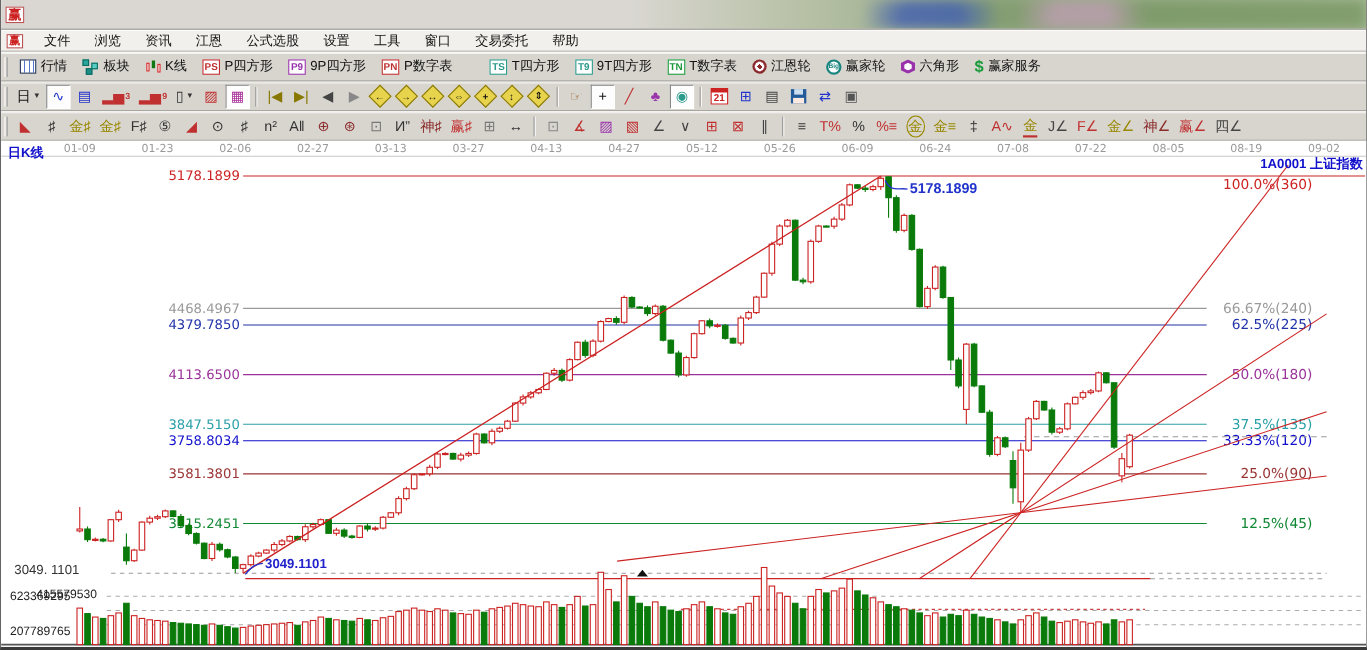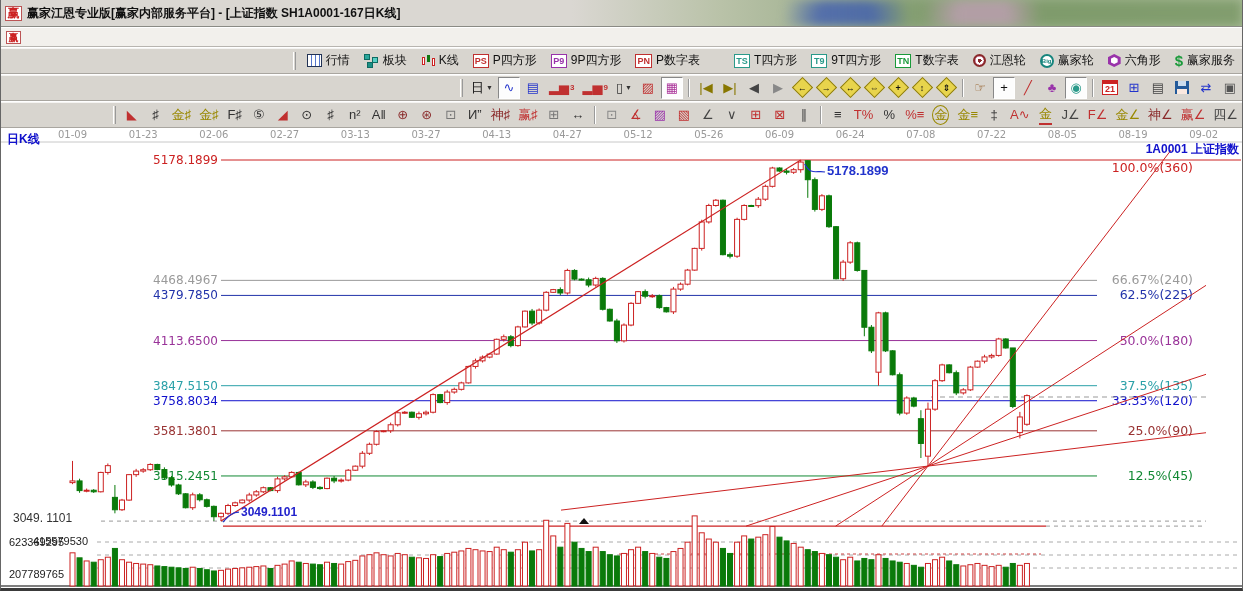--- a/index.html
+++ b/index.html
@@ -20,21 +20,21 @@
     color:#c22;font-weight:bold;font-size:12px;line-height:13px;text-align:center;flex:0 0 auto;z-index:2;}
   .title-text{font-size:12px;font-weight:bold;color:#111;white-space:nowrap;z-index:2;}
   
   .menubar{position:absolute;left:0;top:28px;width:100%;height:19px;background:#f2f0ec;
     border-bottom:1px solid #b8b5b0;display:flex;align-items:center;font-size:12px;color:#111;}
   .menu-logo{width:15px;height:13px;margin:0 8px 0 5px;background:#fff;border:1px solid #b55;
     color:#c22;font-weight:bold;font-size:10px;line-height:11px;text-align:center;}
   .menu-item{padding:2px 11px;cursor:default;}
   
   .tbar{position:absolute;left:0;width:100%;display:flex;align-items:center;
-    background:#d8d5cf;border-bottom:1px solid #a9a6a0;box-shadow:inset 0 1px 0 #f5f4f2;justify-content:flex-end;}
+    background:#d8d5cf;border-bottom:1px solid #a9a6a0;box-shadow:inset 0 1px 0 #f5f4f2;}
   .tb2{top:48px;height:26px;}
   .tb3{top:75px;height:26px;}
   .tb4{top:102px;height:26px;}
   .grip{width:3px;height:18px;margin:0 4px 0 3px;border-left:1px solid #fff;border-right:1px solid #999;}
   .vsep{width:2px;height:18px;margin:0 4px;border-left:1px solid #9a9a9a;border-right:1px solid #fff;}
   .tb-main-btn{display:flex;align-items:center;gap:4px;padding:2px 7px;font-size:12px;color:#111;cursor:default;}
   .tbtn{display:flex;align-items:center;justify-content:center;min-width:22px;height:22px;
     margin:0 1px;padding:0 2px;border:1px solid transparent;font-size:13px;cursor:default;position:relative;}
   .tbtn.pressed{border-color:#888 #fff #fff #888;background:#fdfdfd;}
   .tbtn .sub{font-size:8px;font-weight:bold;margin-left:1px;}
@@ -82,25 +82,25 @@
     font-weight:bold;font-size:27px;letter-spacing:5px;}
 </style>
 </head>
 <body>
 
 <div class="window">
 
   <div class="titlebar">
     <div class="blobs"></div>
     <div class="app-logo">赢</div>
-    <div class="title-text">赢家江恩专业版[赢家内部服务平台] - [上证指数  SH1A0001-167日K线]</div>
   </div>
 
   <div class="menubar">
     <div class="menu-logo">赢</div>
+    <span id="menu-items"><span class="menu-item">文件</span><span class="menu-item">浏览</span><span class="menu-item">资讯</span><span class="menu-item">江恩</span><span class="menu-item">公式选股</span><span class="menu-item">设置</span><span class="menu-item">工具</span><span class="menu-item">窗口</span><span class="menu-item">交易委托</span><span class="menu-item">帮助</span></span>
   </div>
 
   <div class="tbar tb2" id="tb-main">
       <span class="grip"></span>
       <span class="tb-main-btn">
         <span class="i-grid"></span>
         <span>行情</span>
       </span>
       <span class="tb-main-btn">
         <span class="i-blocks">

